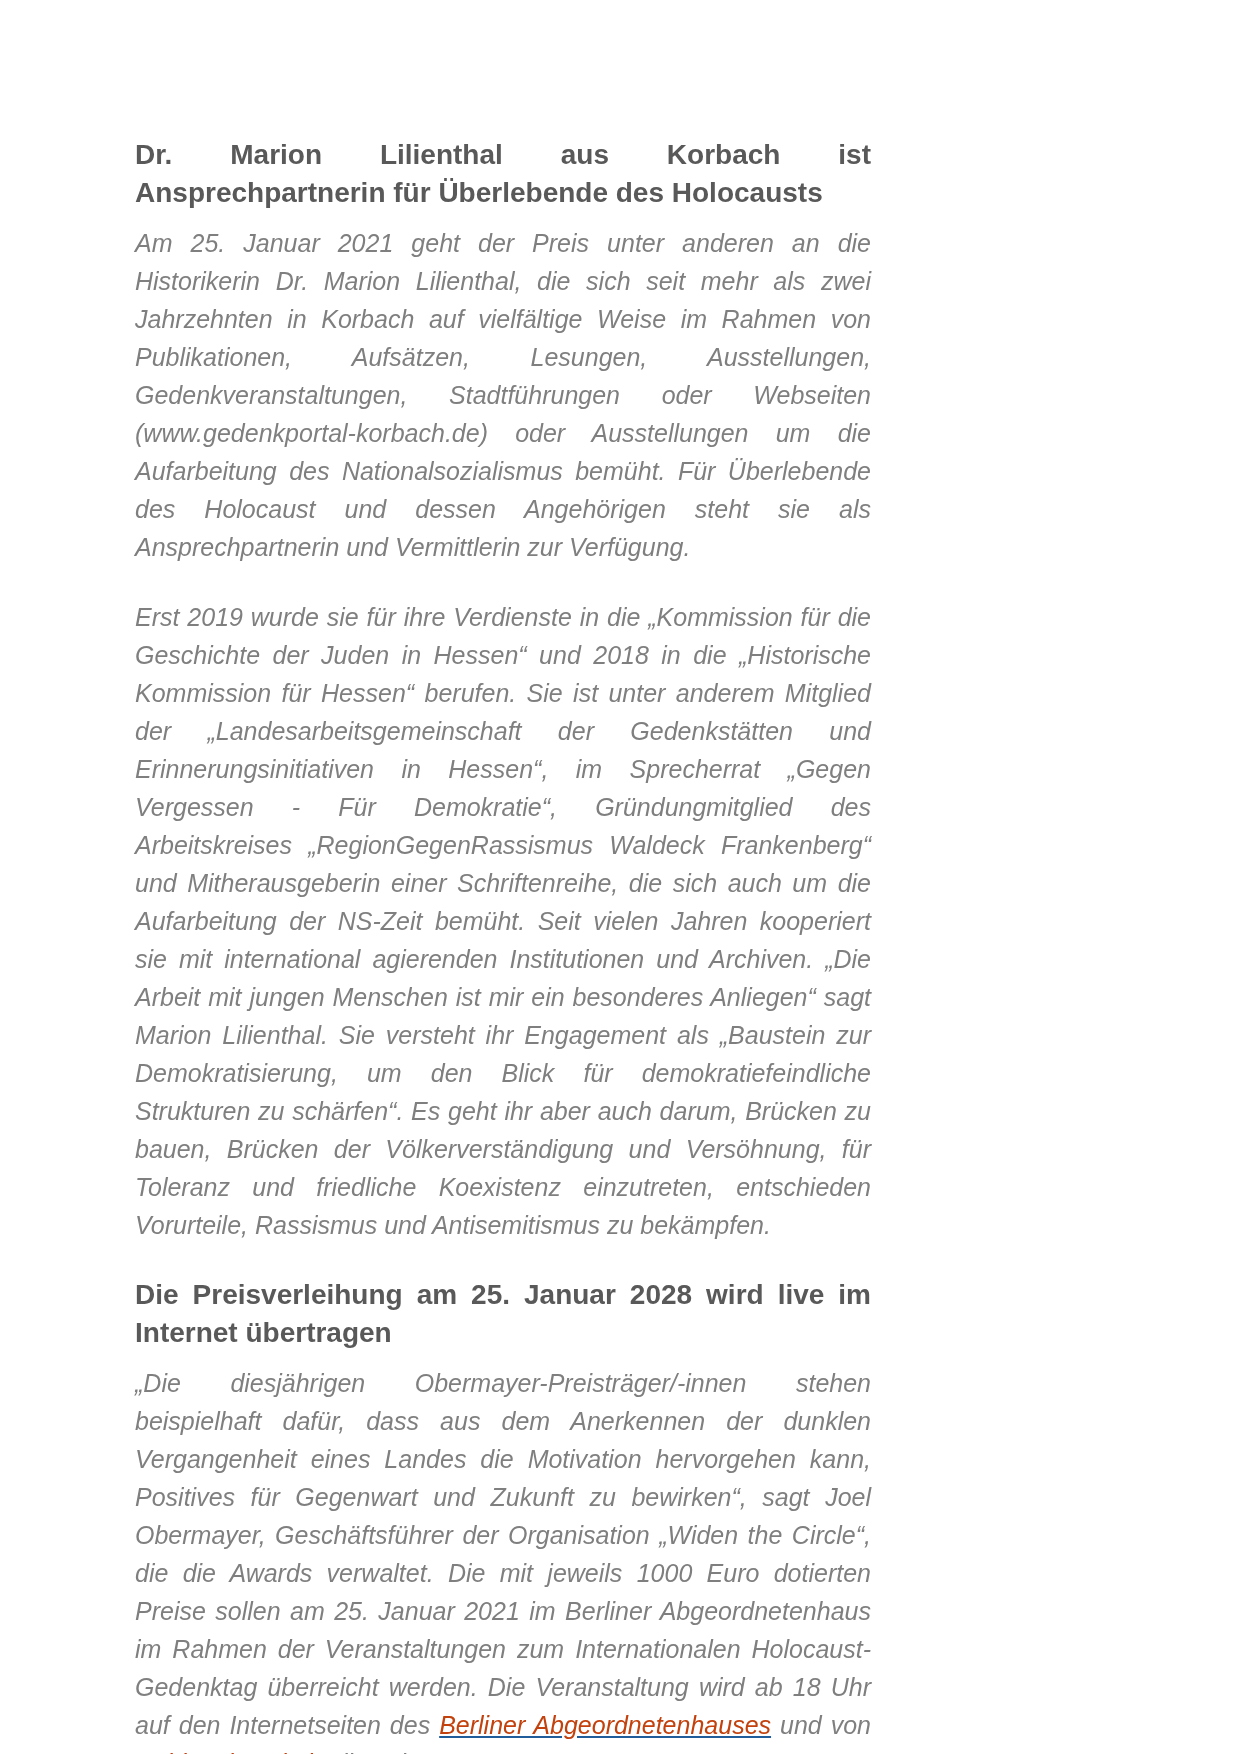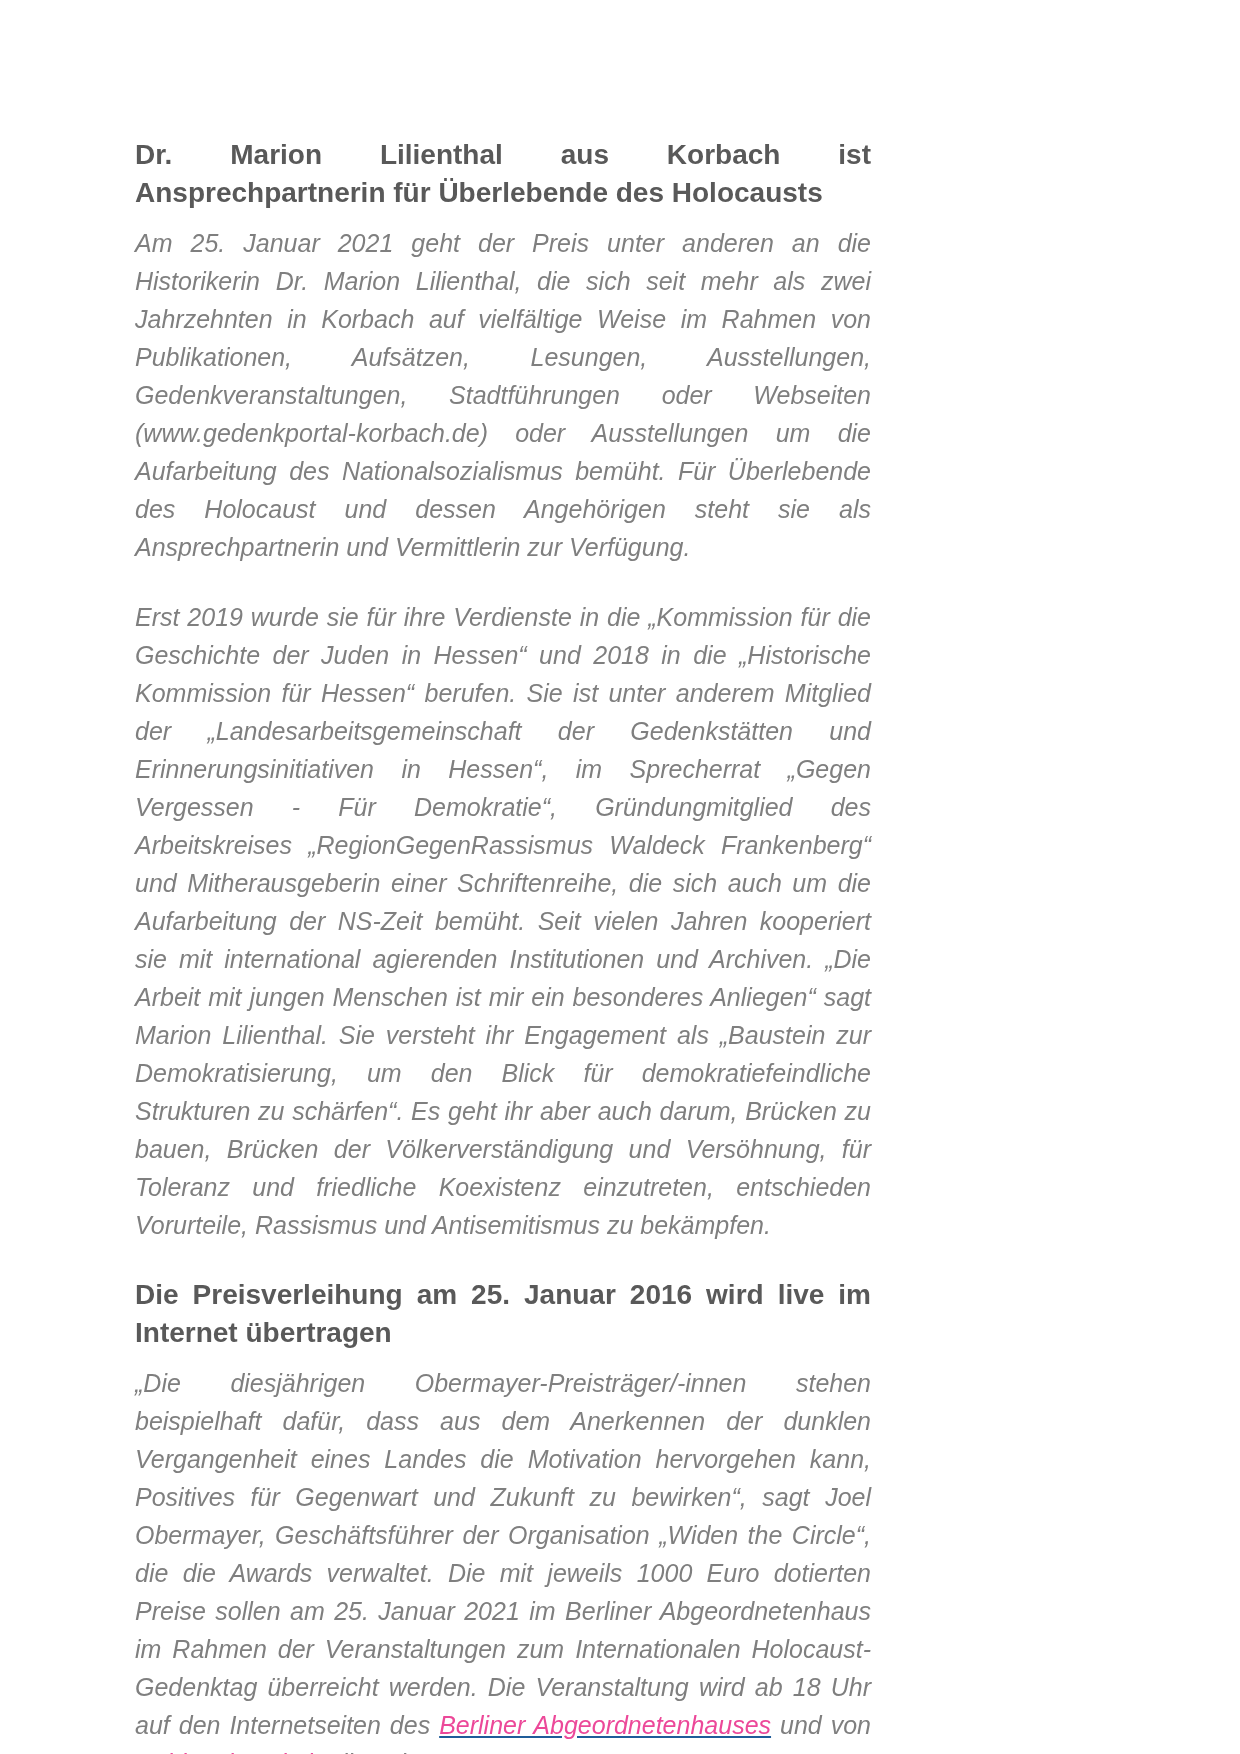--- a/index.html
+++ b/index.html
@@ -40,36 +40,36 @@
   }
   p.doc-byline {
     font-size: 25px;
     line-height: 38px;
     color: #7f7f7f;
     text-align: left;
     margin: 0;
     padding: 0;
   }
   a.doc-link {
-    color: #ec4899;
+    color: #c2410c;
     text-decoration: underline;
     text-decoration-color: #1f5c99;
     cursor: pointer;
   }
 </style>
 </head>
 <body>
 
 <div class="page">
 
   <h1 class="doc-heading">Dr. Marion Lilienthal aus Korbach ist Ansprechpartnerin für Überlebende des Holocausts</h1>
 
   <p class="doc-paragraph">Am 25. Januar 2021 geht der Preis unter anderen an die Historikerin Dr. Marion Lilienthal, die sich seit mehr als zwei Jahrzehnten in Korbach auf vielfältige Weise im Rahmen von Publikationen, Aufsätzen, Lesungen, Ausstellungen, Gedenkveranstaltungen, Stadtführungen oder Webseiten (www.gedenkportal-korbach.de) oder Ausstellungen um die Aufarbeitung des Nationalsozialismus bemüht. Für Überlebende des Holocaust und dessen Angehörigen steht sie als Ansprechpartnerin und Vermittlerin zur Verfügung.</p>
 
   <p class="doc-paragraph">Erst 2019 wurde sie für ihre Verdienste in die „Kommission für die Geschichte der Juden in Hessen“ und 2018 in die „Historische Kommission für Hessen“ berufen. Sie ist unter anderem Mitglied der „Landesarbeitsgemeinschaft der Gedenkstätten und Erinnerungsinitiativen in Hessen“, im Sprecherrat „Gegen Vergessen - Für Demokratie“, Gründungmitglied des Arbeitskreises „RegionGegenRassismus Waldeck Frankenberg“ und Mitherausgeberin einer Schriftenreihe, die sich auch um die Aufarbeitung der NS-Zeit bemüht. Seit vielen Jahren kooperiert sie mit international agierenden Institutionen und Archiven. „Die Arbeit mit jungen Menschen ist mir ein besonderes Anliegen“ sagt Marion Lilienthal. Sie versteht ihr Engagement als „Baustein zur Demokratisierung, um den Blick für demokratiefeindliche Strukturen zu schärfen“. Es geht ihr aber auch darum, Brücken zu bauen, Brücken der Völkerverständigung und Versöhnung, für Toleranz und friedliche Koexistenz einzutreten, entschieden Vorurteile, Rassismus und Antisemitismus zu bekämpfen.</p>
 
-  <h1 class="doc-heading second">Die Preisverleihung am 25. Januar 2016 wird live im Internet übertragen</h1>
+  <h1 class="doc-heading second">Die Preisverleihung am 25. Januar 2028 wird live im Internet übertragen</h1>
 
   <p class="doc-paragraph"><span>„Die diesjährigen Obermayer-Preisträger/-innen stehen beispielhaft dafür, dass aus dem Anerkennen der dunklen Vergangenheit eines Landes die Motivation hervorgehen kann, Positives für Gegenwart und Zukunft zu bewirken“, sagt Joel Obermayer, Geschäftsführer der Organisation „Widen the Circle“, die die Awards verwaltet. Die mit jeweils 1000 Euro dotierten Preise sollen am 25. Januar 2021 im Berliner Abgeordnetenhaus im Rahmen der Veranstaltungen zum Internationalen Holocaust-Gedenktag überreicht werden. Die Veranstaltung wird ab 18 Uhr auf den Internetseiten des </span><a href="#" class="doc-link">Berliner Abgeordnetenhauses</a><span> und von „</span><a href="#" class="doc-link">Widen the Circle</a><span>“ live übertragen.</span></p>
 
   <p class="doc-byline">(Preis Benseler)</p>
 
 </div>
 
 </body></html>

